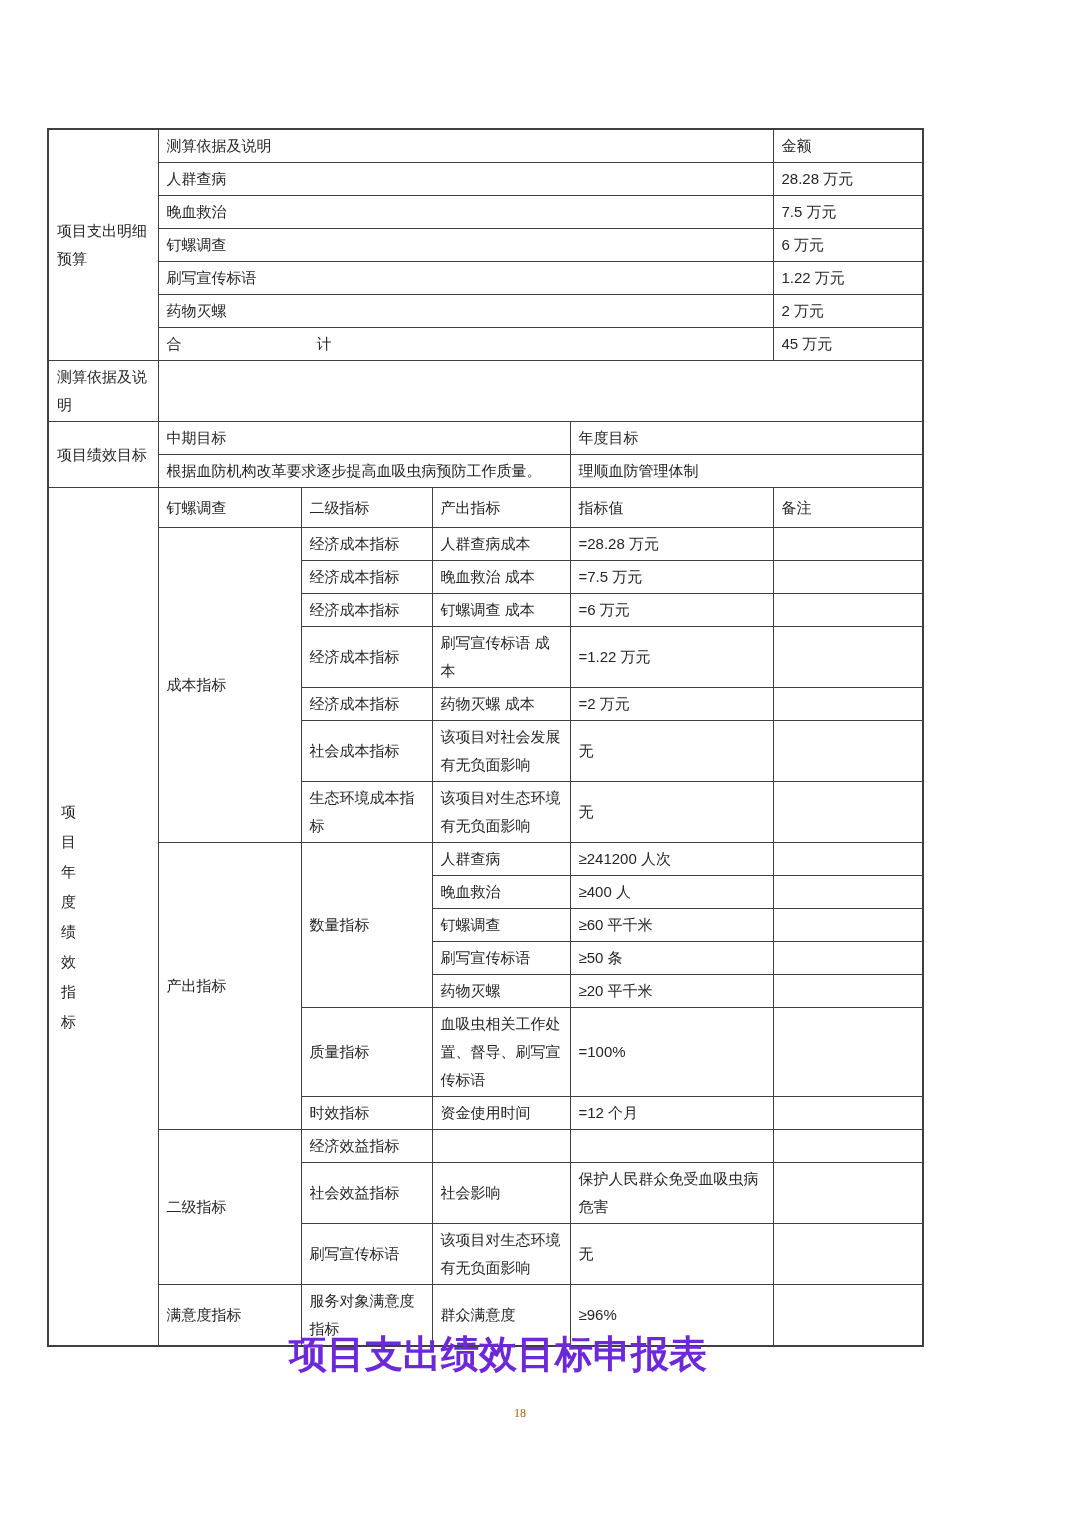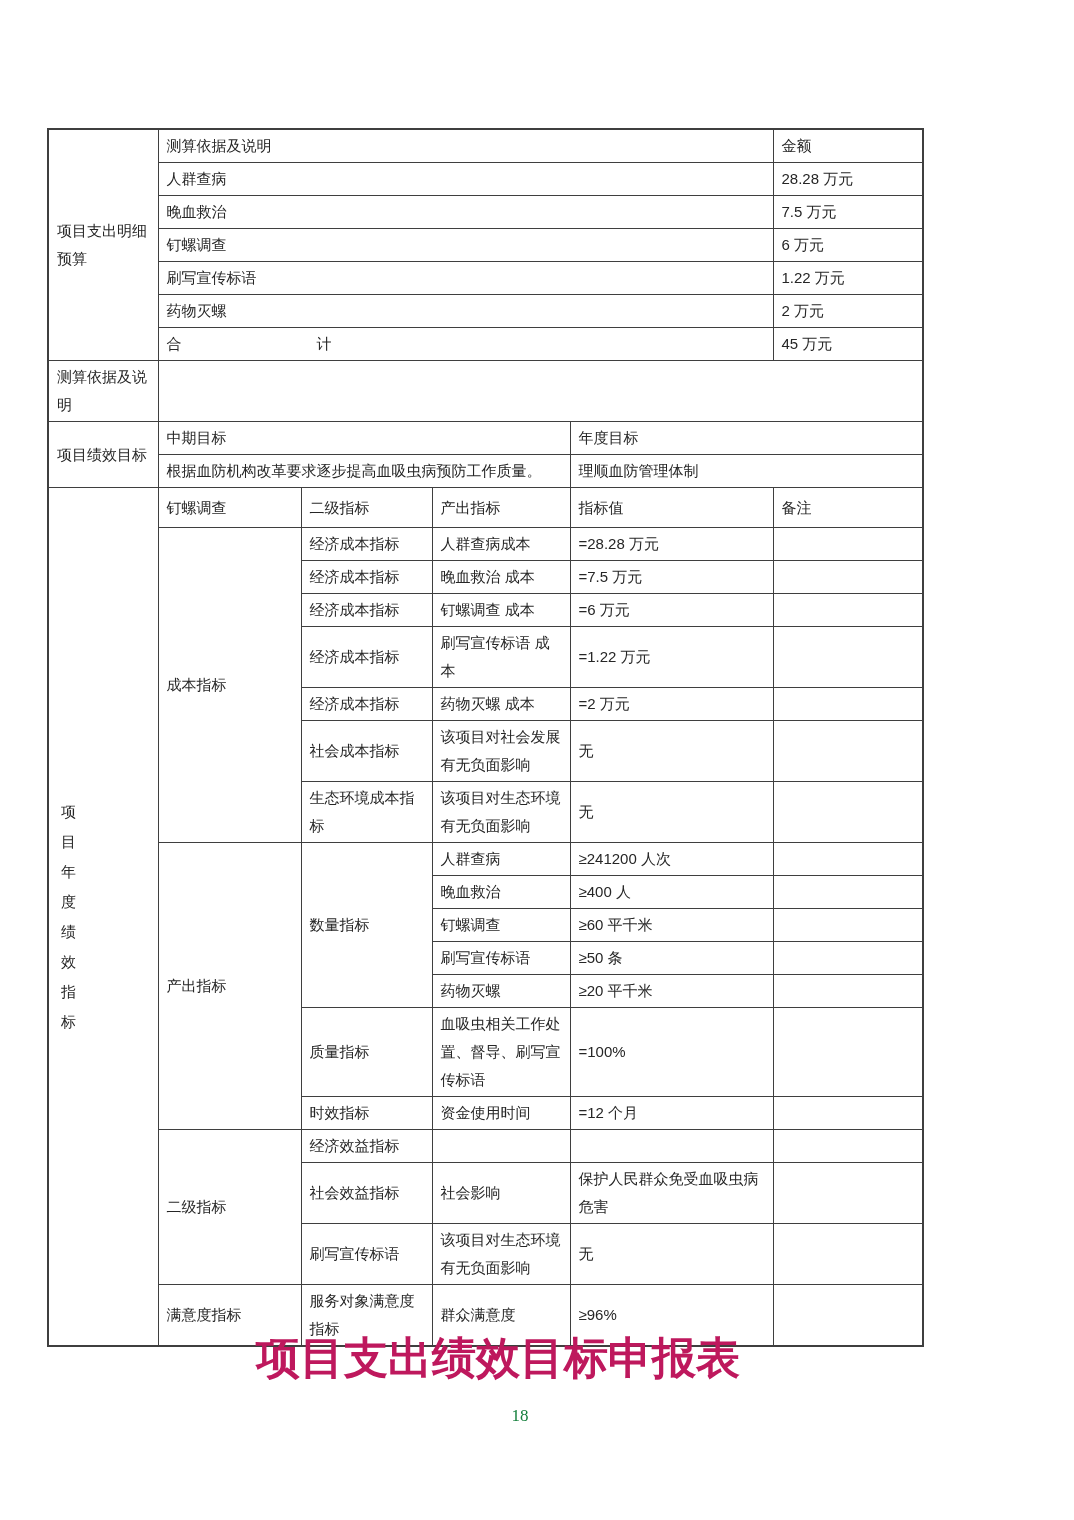--- a/index.html
+++ b/index.html
@@ -42,34 +42,34 @@
     padding-left: 12px;
     vertical-align: middle;
   }
   .doc-title {
     position: absolute;
     top: 1329px;
     left: 0;
     width: 996px;
     text-align: center;
     font-family: "Liberation Serif", "DejaVu Serif", serif;
-    font-size: 44px;
+    font-size: 38px;
     font-weight: bold;
-    color: #be185d;
+    color: #6d28d9;
     letter-spacing: 0px;
   }
   .page-number {
     position: absolute;
     top: 1406px;
     left: 0;
     width: 1040px;
     text-align: center;
     font-family: "Liberation Serif", "DejaVu Serif", serif;
-    font-size: 17px;
-    color: #15803d;
+    font-size: 12px;
+    color: #a16207;
   }
 </style>
 </head>
 <body>
 
 <div class="page">
 
   <table class="doc-table">
     <colgroup>
       <col style="width:110px">

